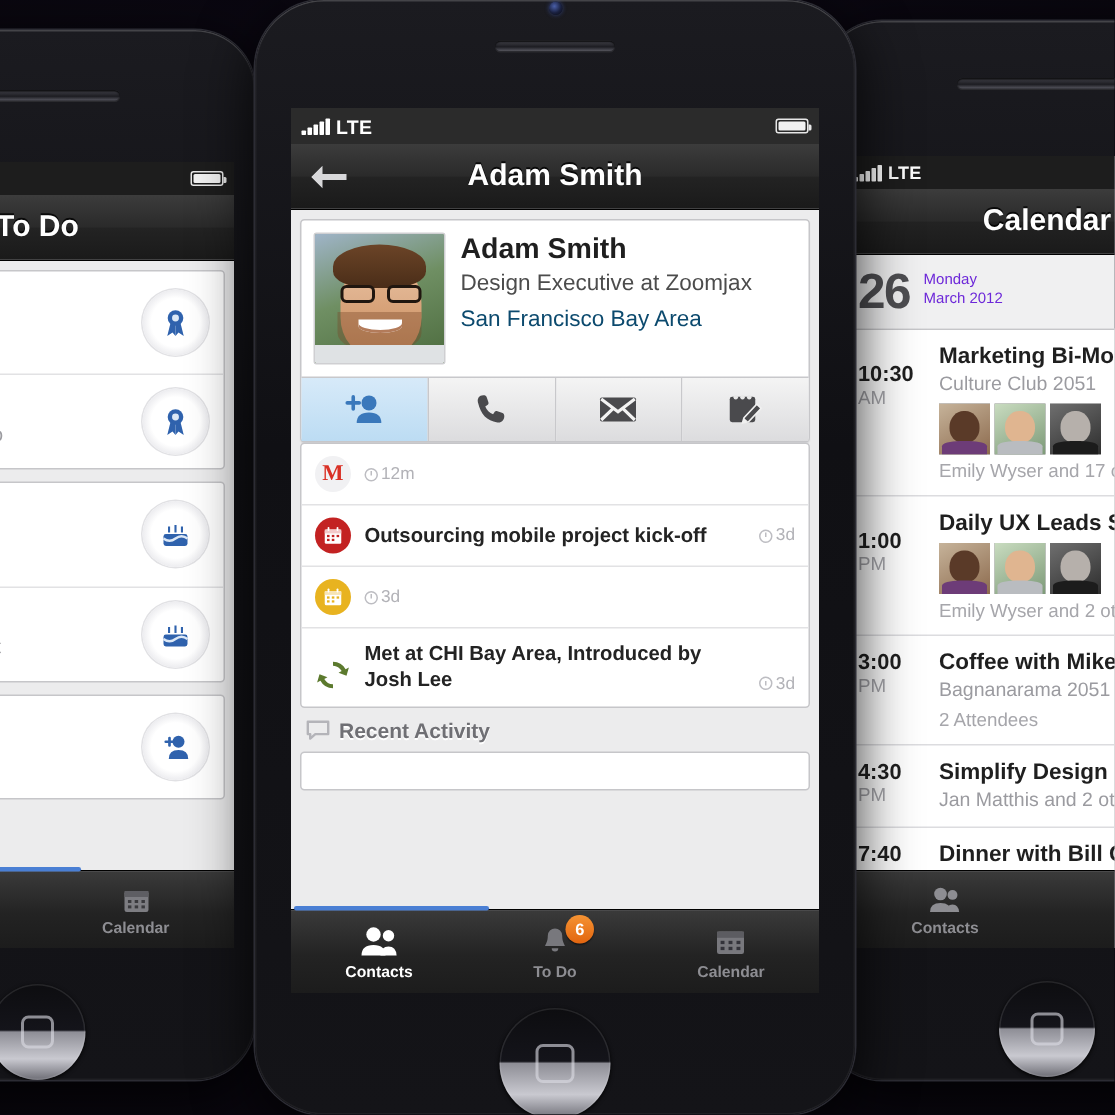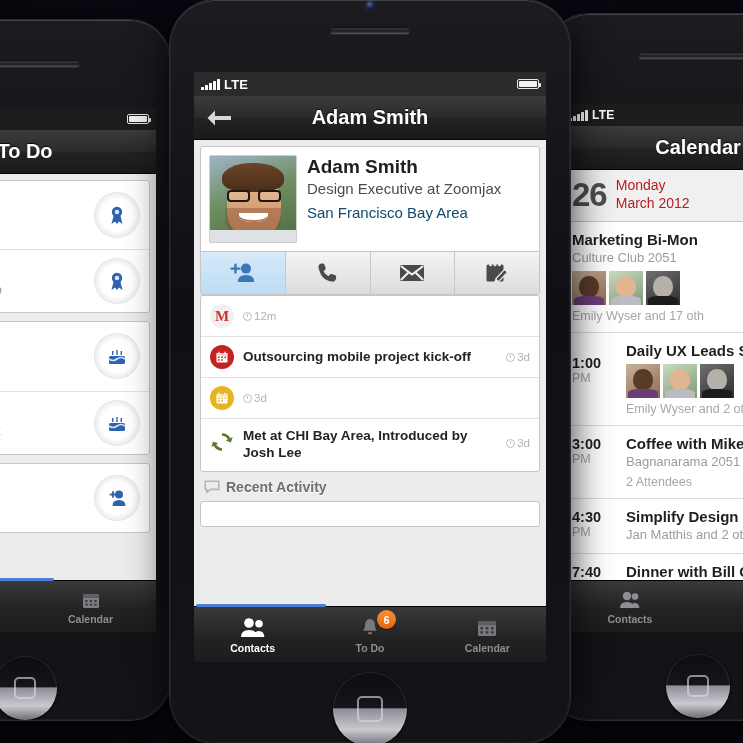--- a/index.html
+++ b/index.html
@@ -168,21 +168,21 @@
     width:44px;height:44px;border-radius:50%;flex:none;
     background:radial-gradient(circle at 50% 50%,#ffffff 52%,#ededf0 70%,#f7f7f9 100%);
     box-shadow:0 0 0 1px #e1e1e4, 0 0 0 4px rgba(255,255,255,.5);
     display:flex;align-items:center;justify-content:center;
   }
   .todobtn svg{display:block}
 
   
   .dayhead{display:flex;align-items:center;gap:9px;padding:7px 10px 9px 10px}
   .daynum{font-size:33px;font-weight:bold;color:#4e4e52;line-height:1;letter-spacing:-1px}
-  .dayw{font-size:14px;color:#b91c1c;line-height:1.25}
+  .dayw{font-size:10px;color:#6d28d9;line-height:1.25}
   .evlist{background:#fff;border-top:1px solid #c6c6c9}
   .evrow{display:flex;gap:10px;padding:9px 10px;border-bottom:1px solid #dcdcdf}
   .evtime{width:44px;flex:none;text-align:left;padding-top:14px}
   .evtime .t{font-size:14.5px;font-weight:bold;color:#1f1f1f;line-height:1.05}
   .evtime .m{font-size:12.5px;color:#a6a6ab;line-height:1.2}
   .evbody{flex:1;min-width:0}
   .evtitle{font-size:15px;font-weight:bold;color:#1f1f1f;line-height:1.2;white-space:nowrap}
   .evloc{font-size:13px;color:#9b9ba0;line-height:1.3;margin-top:1px;white-space:nowrap}
   .thumbs{display:flex;gap:3px;margin-top:4px}
   .th{width:34px;height:34px;flex:none;overflow:hidden;position:relative;background:#888}
@@ -347,20 +347,24 @@
         <div class="dayhead">
           <span class="daynum">26</span>
           <span>
             <div class="dayw">Monday</div>
             <div class="dayw">March 2012</div>
           </span>
         </div>
         <div class="evlist">
 
           <div class="evrow">
+            <div class="evtime">
+              <div class="t">10:30</div>
+              <div class="m">AM</div>
+            </div>
             <div class="evbody">
               <div class="evtitle">Marketing Bi-Mon</div>
               <div class="evloc">Culture Club 2051</div>
               <div class="thumbs">
                 <span class="th">
                     <i class="bg" style="background:linear-gradient(150deg,#c6b39a,#8d6b4e)"></i>
                     <i class="hd" style="background:#5a3a28"></i>
                     <i class="bdy" style="background:#6d3c78"></i>
                   </span>
                 <span class="th">
@@ -600,21 +604,21 @@
                 <rect x="3.4" y="1.4" width="1.2" height="2.6" rx=".5" fill="#fff"></rect>
                   <rect x="9.4" y="1.4" width="1.2" height="2.6" rx=".5" fill="#fff"></rect>
               </svg>
             </span>
             <span class="rtime">
               <i class="clock"></i>
               <b style="font-weight:normal">3d</b>
             </span>
           </div>
 
-          <div class="rrow" style="align-items:flex-start;padding-top:9px;padding-bottom:9px">
+          <div class="rrow" style="align-items:flex-end;padding-top:9px;padding-bottom:9px">
             <span class="ricon" style="background:transparent;margin-top:2px">
               <svg width="24" height="22" viewBox="0 0 24 22" aria-hidden="true">
                 <path d="M12 2.2a9.6 9.6 0 0 1 8.4 5l2.2-1.2-1.6 5.5-5.3-2 2.1-1.1A7 7 0 0 0 12 4.8Z" fill="#5c7a2e"></path>
                 <path d="M12 19.8a9.6 9.6 0 0 1-8.4-5L1.4 16l1.6-5.5 5.3 2-2.1 1.1A7 7 0 0 0 12 17.2Z" fill="#5c7a2e"></path>
                 <path d="M8.4 11.6 12 8.4l3.7 3.3-1.3 1.3-2.4-2-2.3 2Z" fill="#fff"></path>
               </svg>
             </span>
             <span class="rtxt">Met at CHI Bay Area, Introduced by Josh Lee</span>
             <span class="rtime" style="margin-top:9px">
               <i class="clock"></i>

